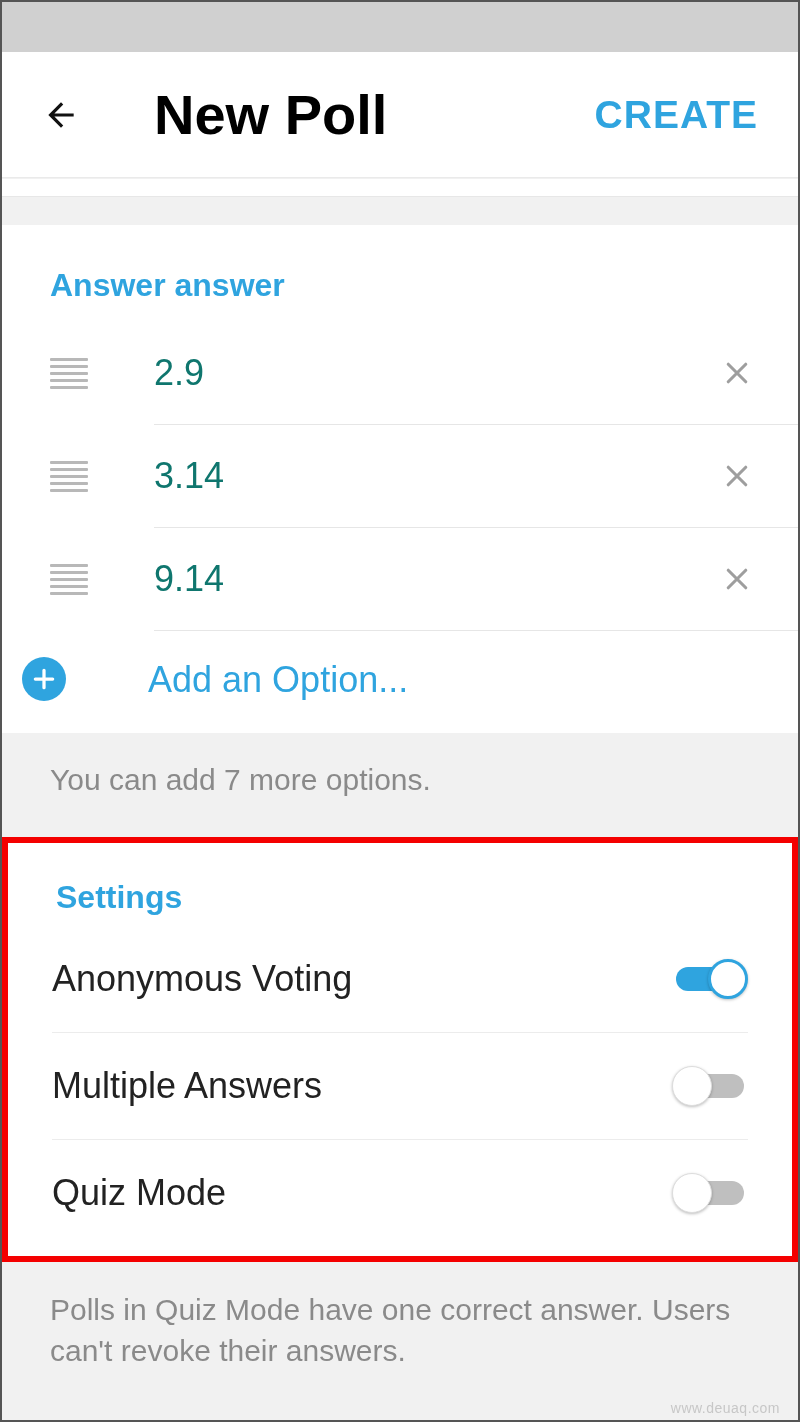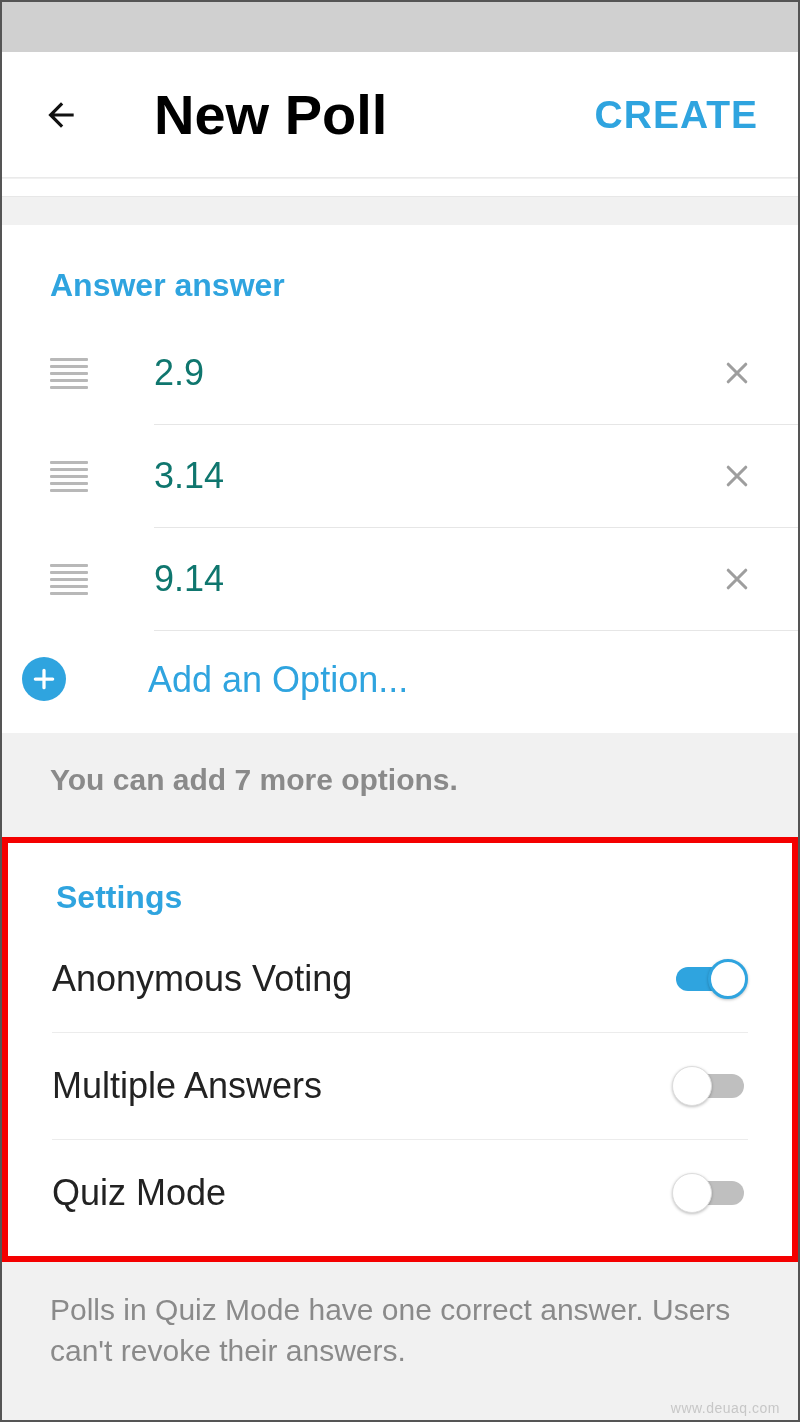--- a/index.html
+++ b/index.html
@@ -127,21 +127,20 @@
   .add-label {
     color: #2fa4df;
     font-size: 36px;
     padding-left: 60px;
   }
   .hint {
     background: #f1f1f1;
     color: #8a8a8a;
     font-size: 30px;
     padding: 30px 48px 40px 48px;
-    font-weight: bold;
   }
   .settings-card {
     background: #fff;
     border: 6px solid #f40000;
     padding-bottom: 10px;
   }
   .settings-card .section-title {
     padding-top: 36px;
     padding-bottom: 10px;
   }

